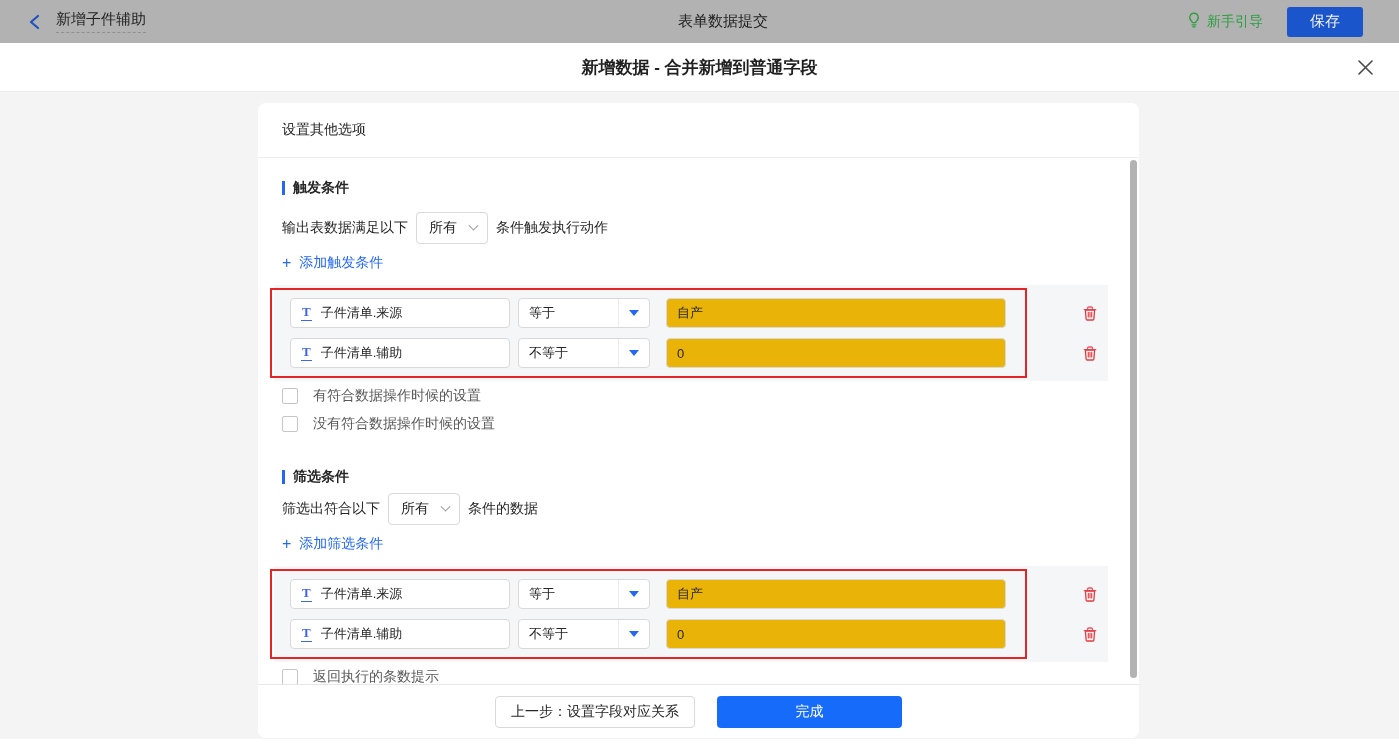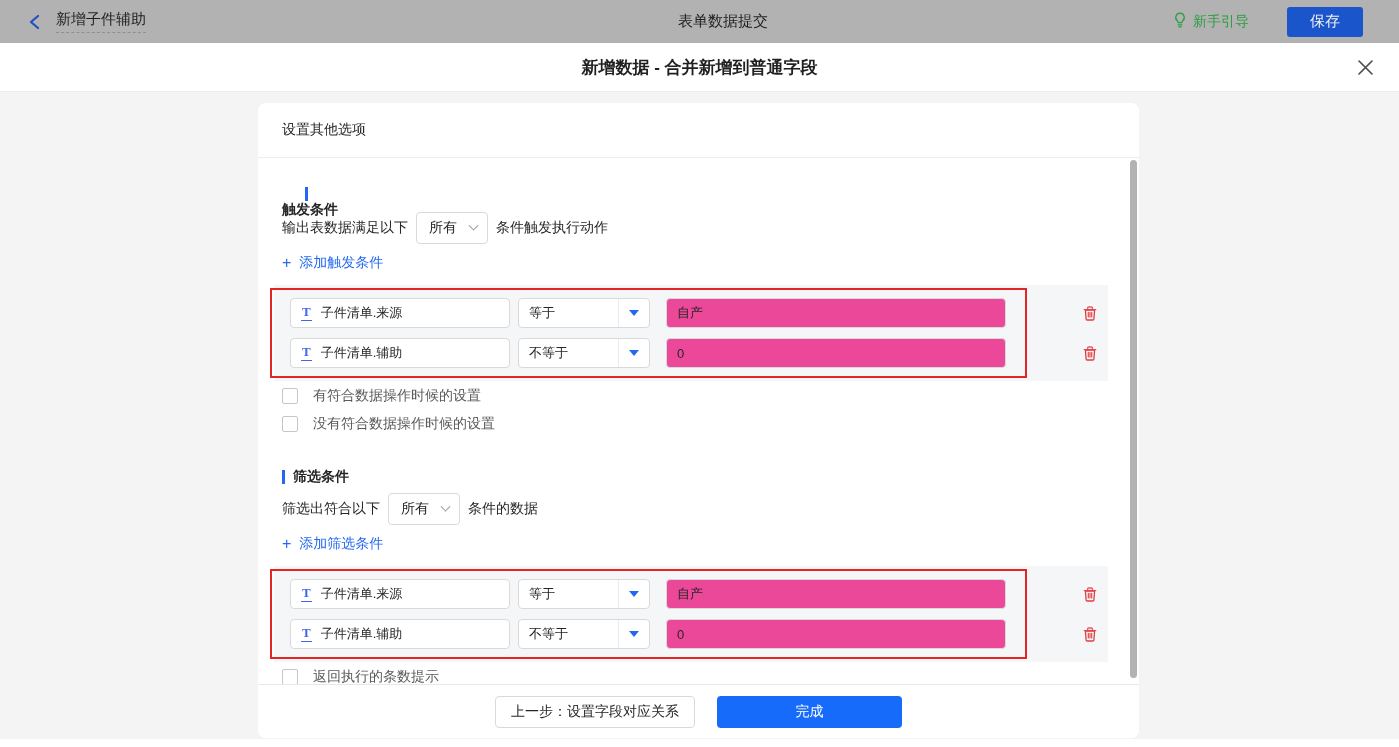--- a/index.html
+++ b/index.html
@@ -8,21 +8,21 @@
 
   
   .topbar { position:relative; height:43px; background:#b2b2b2;
     display:flex; align-items:center; padding:0 36px 0 28px; }
   .back-btn { display:flex; align-items:center; cursor:pointer; }
   .back-btn svg { display:block; }
   .topbar-title { margin-left:14px; font-size:15px; color:#1f1f1f;
     padding-bottom:3px; border-bottom:1px dashed #8f8f8f; }
   .topbar-center { position:absolute; left:0; right:0; text-align:center;
     font-size:15px; color:#1f1f1f; pointer-events:none;padding-left:47px; }
-  .topbar-right { margin-left:auto; display:flex; align-items:center; gap:38px; position:relative; }
+  .topbar-right { margin-left:auto; display:flex; align-items:center; gap:24px; position:relative; }
   .guide { display:flex; align-items:center; gap:6px; color:#2e9e43; font-size:14px; cursor:pointer; }
   .save-btn { width:76px; height:30px; background:#1a55cc; color:#f2f2f2; border:none;
     border-radius:3px; font-size:15px; cursor:pointer; }
 
   
   .dialog-header { position:relative; height:49px; background:#fff;
     display:flex; align-items:center; justify-content:center;
     border-bottom:1px solid #ececec; }
   .dialog-title { font-size:17px; font-weight:700; color:#1f1f1f; }
   .close-btn { position:absolute; right:25px; top:16px; width:17px; height:17px; cursor:pointer; }
@@ -60,21 +60,21 @@
     font-size:13px; color:#262626; cursor:pointer; }
   .ticon { font-family:"Liberation Serif","DejaVu Serif",serif; font-size:13px; font-weight:700;
     color:#3f66f0; border-bottom:1.5px solid #3f66f0; line-height:1.05; padding:0 1px 1px; }
   .op-select { width:132px; height:30px; margin-left:8px; background:#fff;
     border:1px solid #d9d9d9; border-radius:4px; display:flex; align-items:center;
     font-size:13px; color:#262626; cursor:pointer; }
   .op-text { flex:1; padding-left:10px; }
   .op-divider { width:1px; height:28px; background:#ececec; }
   .tri-down { width:0; height:0; border-left:5px solid transparent; border-right:5px solid transparent;
     border-top:6px solid #2468f2; margin:0 10px; }
-  .value-input { width:340px; height:30px; margin-left:16px; background:#ec4899;
+  .value-input { width:340px; height:30px; margin-left:16px; background:#eab308;
     border:1px solid #d9d9d9; border-radius:4px; padding:0 10px; font-size:13px; color:#262626;
     font-family:"Liberation Sans","DejaVu Sans",sans-serif; }
   .trash { margin-left:auto; margin-right:10px; cursor:pointer; display:flex; align-items:center; }
 
   .red-frame { position:absolute; border:2px solid #e42527; width:757px; height:90px;
     left:12px; pointer-events:none; }
 
   .check-row { position:absolute; left:24px; display:flex; align-items:center; gap:15px;
     font-size:14px; color:#595959; }
   .checkbox { width:16px; height:16px; background:#fff; border:1px solid #c6c6c6;
@@ -85,21 +85,21 @@
   .prev-btn { width:200px; height:32px; background:#fff; border:1px solid #d9d9d9;
     border-radius:4px; font-size:14px; color:#262626; cursor:pointer; }
   .done-btn { width:185px; height:32px; background:#176bfb; border:none;
     border-radius:4px; font-size:14px; color:#fff; cursor:pointer; }
 
   .scrollbar-thumb { position:absolute; left:1130px; top:68px; width:7px; height:518px;
     background:#b3b3b3; border-radius:4px; cursor:pointer; }
   .bottom-strip { position:absolute; left:0; bottom:0; width:100%; height:8px; background:#fff; }
 
   
-  .y-trigger-title   { top:29px;flex-direction:column; }
+  .y-trigger-title   { top:21px; }
   .y-trigger-sent    { top:54px; }
   .y-trigger-add     { top:95px; height:20px; }
   .y-panel1          { top:127px; }
   .y-frame1          { top:130px; }
   .y-check1          { top:229px; }
   .y-check2          { top:257px; }
   .y-filter-title    { top:310px; }
   .y-filter-sent     { top:335px; }
   .y-filter-add      { top:376px; height:20px; }
   .y-panel2          { top:408px; }

